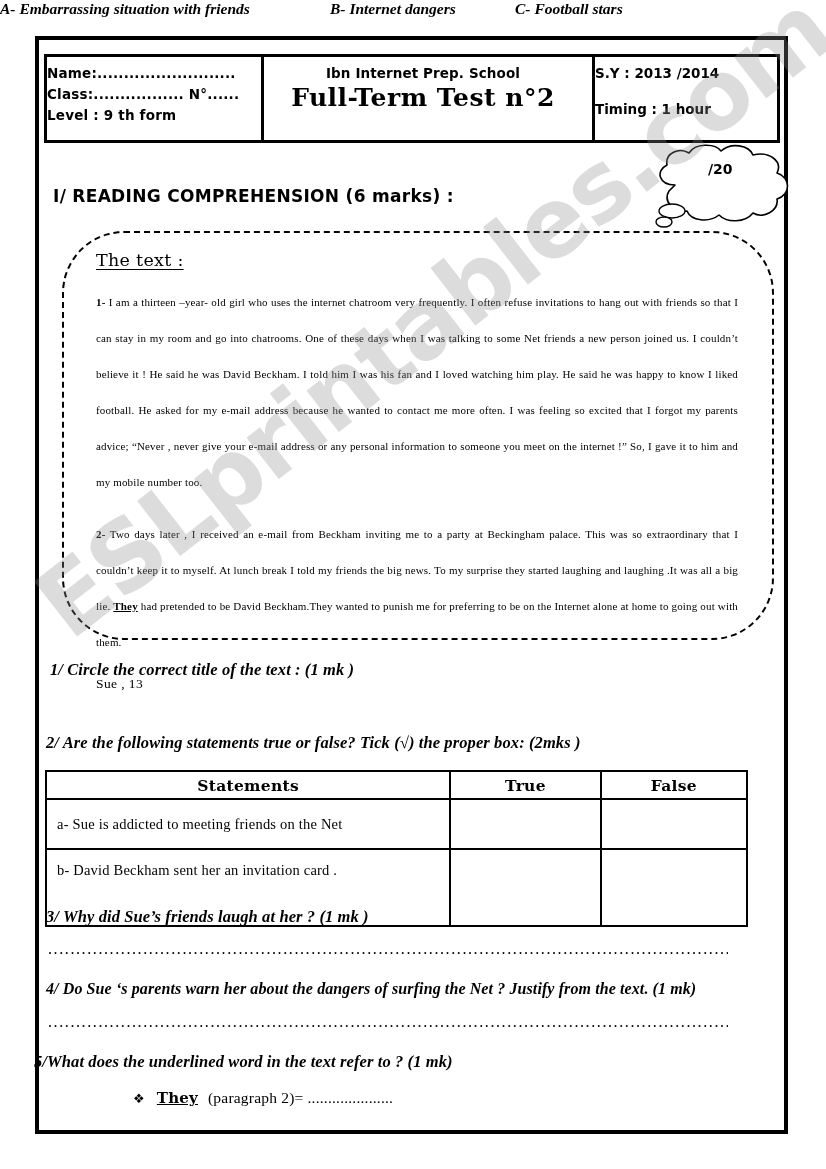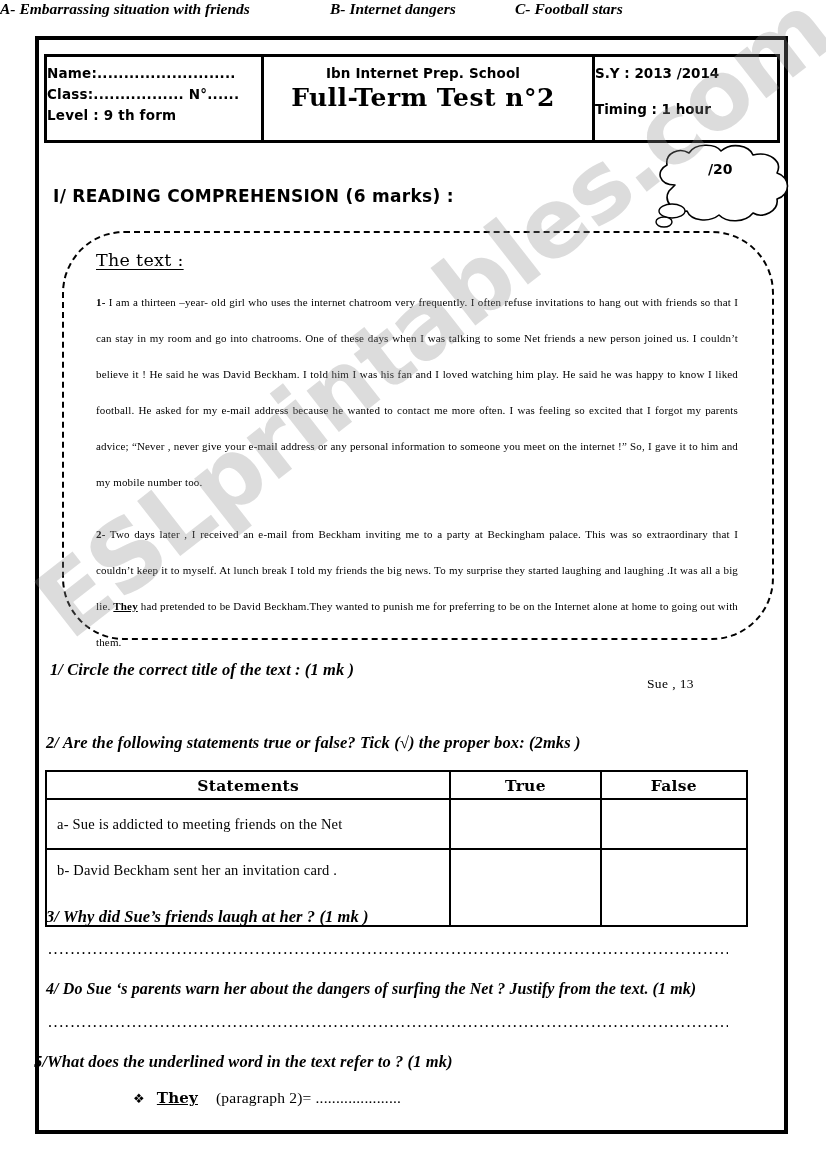--- a/index.html
+++ b/index.html
@@ -160,21 +160,20 @@
     line-height: 36px;
     text-align: justify;
     margin: 0 0 16px 0;
     letter-spacing: 0.15px;
   }
   .para .lead { font-weight: bold; }
   .para u.they { text-decoration: underline; font-weight: bold; }
   .signature {
     font-family: "Liberation Serif", serif;
     font-size: 13.5px;
-    text-align: right;
     padding-right: 44px;
     letter-spacing: 0.4px;
   }
 
   
   .qitalic {
     position: absolute;
     font-family: Liberation Serif, serif;
     font-style: italic;
     font-weight: bold;
@@ -257,21 +256,21 @@
     font-family: "DejaVu Sans", sans-serif;
     font-size: 13px;
     margin-right: 12px;
   }
   #q5-item .they-word {
     font-family: "DejaVu Serif", serif;
     font-weight: bold;
     text-decoration: underline;
     font-size: 15px;
   }
-  #q5-item .para-ref { margin-left: 18px; }
+  #q5-item .para-ref { margin-left: 10px; }
 </style>
 </head>
 <body>
 
 <div id="watermark">
   <div class="wm-text">ESLprintables.com</div>
 </div>
 
 <div id="page-frame"></div>
 

